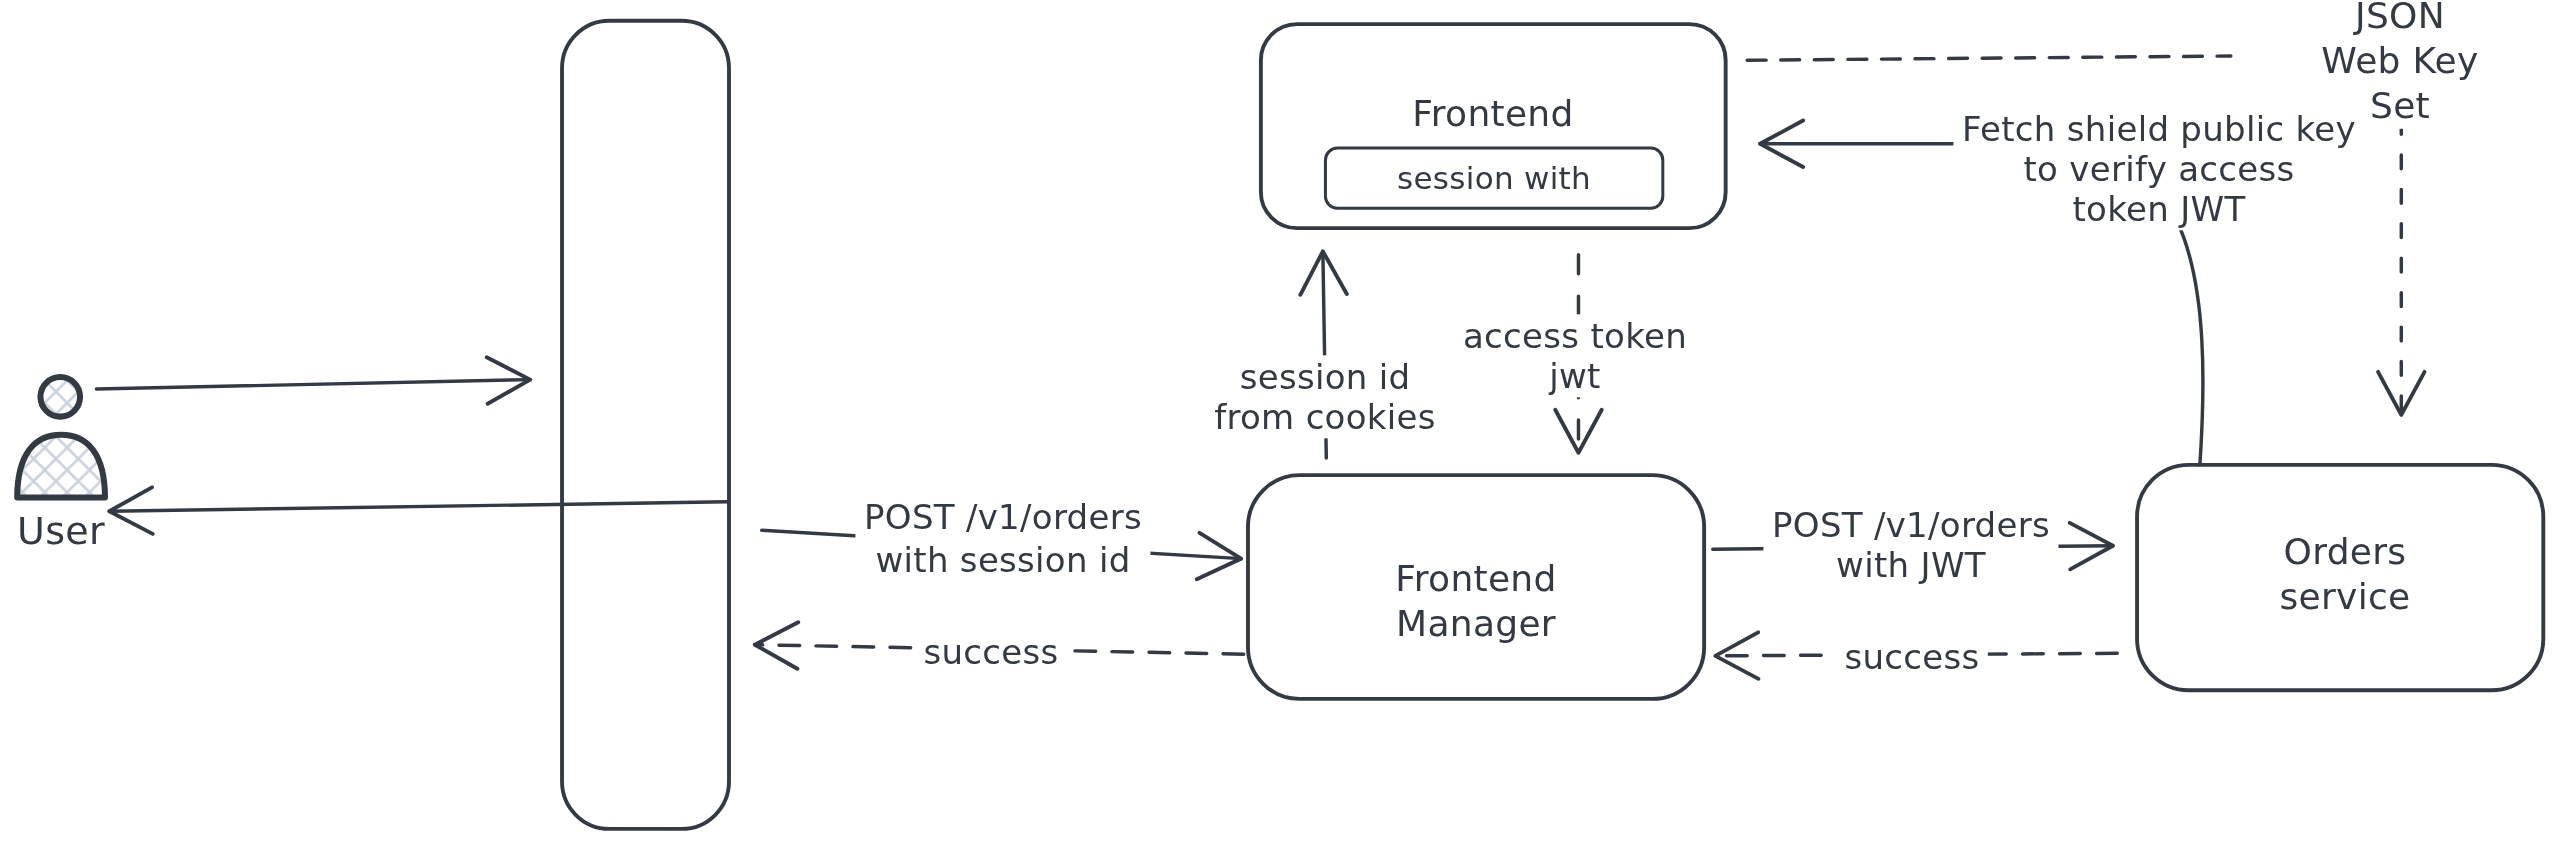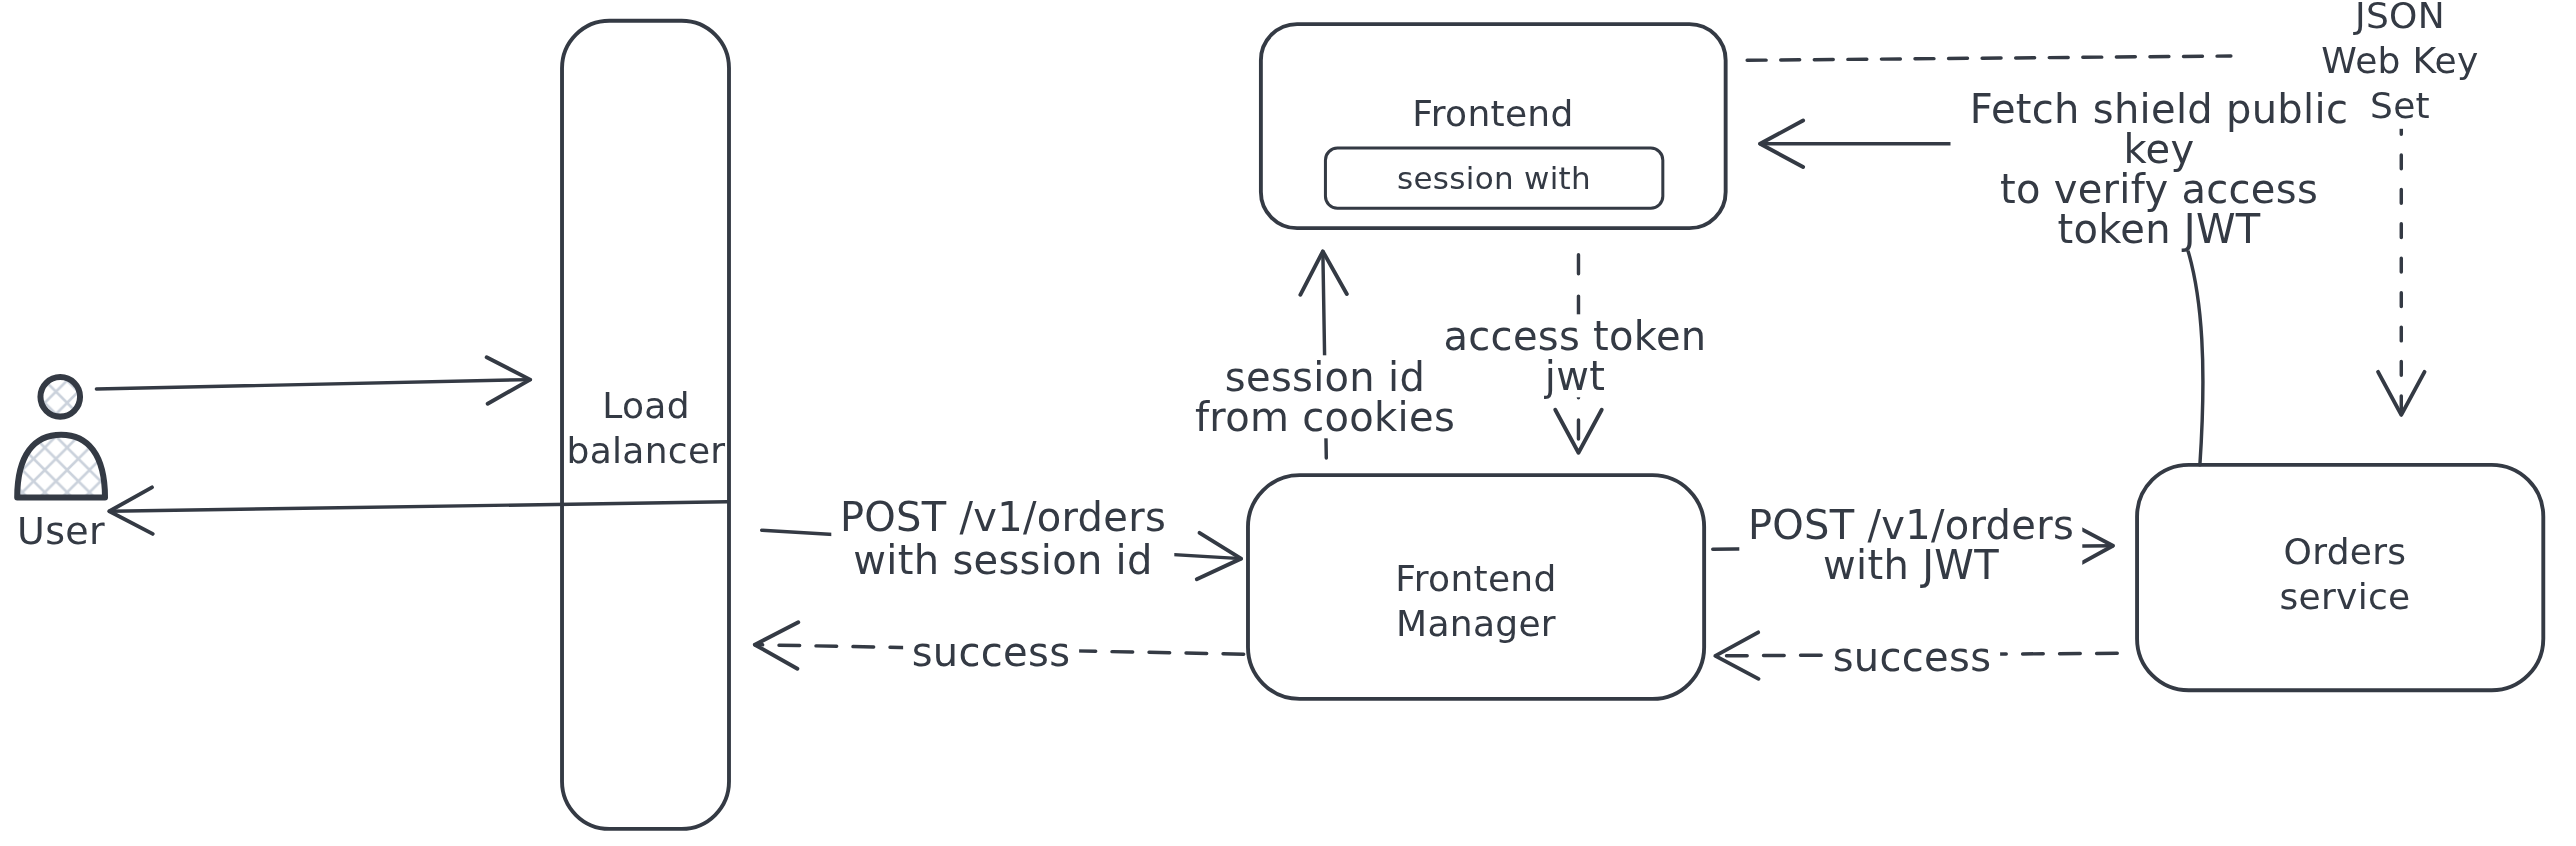--- a/index.html
+++ b/index.html
@@ -10,21 +10,21 @@
     font-family:"DejaVu Sans","Liberation Sans",sans-serif;
     color:#343a44;
     overflow:hidden;
   }
   svg.layer{position:absolute;left:0;top:0;}
   .lbl{
     position:absolute;
     transform:translate(-50%,-50%);
     white-space:pre-line;
     text-align:center;
-    font-size:40px;
+    font-size:34px;
     line-height:41px;
     color:#343a44;
     letter-spacing:0.3px;
     background:#ffffff;
     padding:1.7px 8.6px;
   }
   .lbl.plain{background:transparent;padding:0;}
   .fs44{font-size:38px;}
   .fs42{font-size:36px;line-height:45px;}
   .fs36{font-size:31px;}
@@ -65,22 +65,20 @@
     <path d="M 1541 532 L 1537 292" fill="none" stroke="#343a44" stroke-width="4" stroke-linecap="round" marker-end="url(#ah)"></path>
     <path d="M 1834 296 L 1834 526" fill="none" stroke="#343a44" stroke-width="4" stroke-linecap="round" stroke-dasharray="22 26" marker-end="url(#ah)"></path>
     <path d="M 1990 638 L 2455 634" fill="none" stroke="#343a44" stroke-width="4" stroke-linecap="round" marker-end="url(#ah)"></path>
     <path d="M 2460 759 L 1993 762" fill="none" stroke="#343a44" stroke-width="4" stroke-linecap="round" stroke-dasharray="24 19" marker-end="url(#ah)"></path>
     <path d="M 2556 540 C 2570 330 2548 172 2390 167 L 2045 167" fill="none" stroke="#343a44" stroke-width="4" stroke-linecap="round" marker-end="url(#ah)"></path>
     <path d="M 2030 70 L 2592 65" fill="none" stroke="#343a44" stroke-width="4" stroke-linecap="round" stroke-dasharray="22 17"></path>
     <path d="M 2790 100 L 2790 482" fill="none" stroke="#343a44" stroke-width="4" stroke-linecap="round" stroke-dasharray="16 24" marker-end="url(#ah)"></path>
   </svg>
 
   <div class="lbl plain fs44" style="left:61px;top:531px;">User</div>
-  <div class="lbl plain fs42" style="left:646px;top:428px;">Load
-balancer</div>
   <div class="lbl plain fs42" style="left:1493px;top:113px;">Frontend</div>
   <div class="lbl plain fs36" style="left:1494px;top:178px;">session with</div>
   <div class="lbl plain fs42" style="left:2345px;top:574px;">Orders service</div>
   <div class="lbl plain fs42" style="left:1476px;top:601px;">Frontend
 Manager</div>
   <div class="lbl fs42" style="left:2400px;top:60px;">JSON Web Key Set</div>
 
   <div class="lbl lh50" style="left:1003px;top:539px;">POST /v1/orders
 with session id</div>
   <div class="lbl" style="left:991px;top:652px;">success</div>

